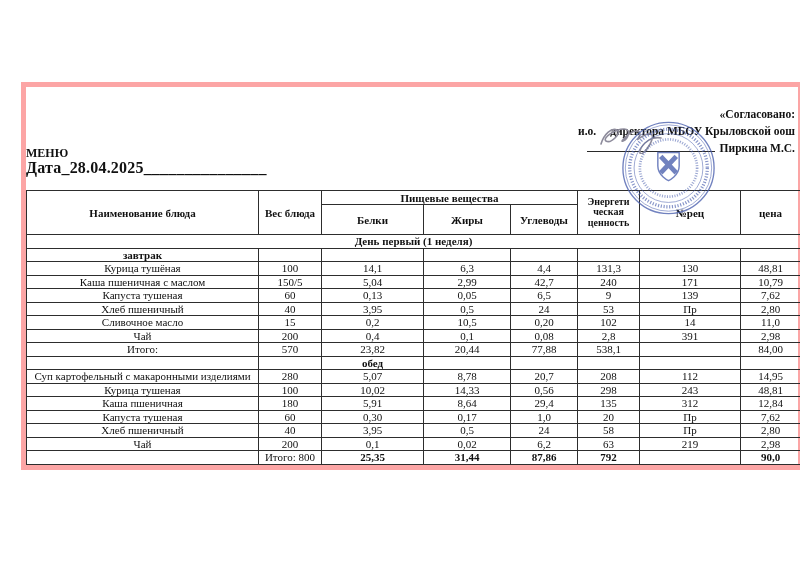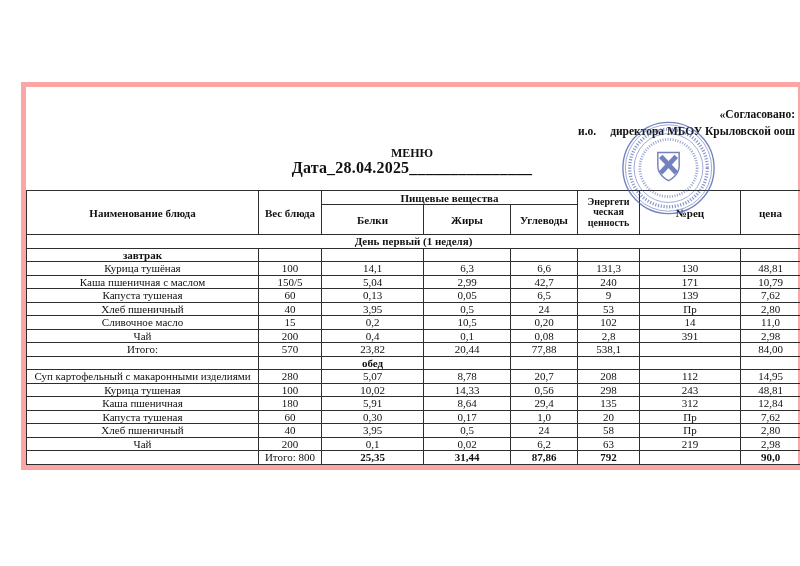--- a/index.html
+++ b/index.html
@@ -8,21 +8,21 @@
     font-family:"Liberation Serif","DejaVu Serif",serif; color:#111; overflow:hidden;
   }
   .frame { position:absolute; left:21px; top:82px; width:772px; border:5px solid #fca5a5; background:#fff; }
   .hdr { position:relative; height:103px; }
 
   .approve { position:absolute; top:19px; right:3px; text-align:right; font-weight:bold; font-size:11.5px; line-height:16.5px; white-space:nowrap; }
   .approve .gap { display:inline-block; width:14px; }
   .sigline { display:inline-block; width:128px; height:12px; border-bottom:1px solid #2a2a2a; position:relative; margin-right:5px; vertical-align:baseline; }
   .sig-svg { position:absolute; left:4px; top:-17px; width:108px; height:32px; }
 
-  .titles { position:absolute; left:0; width:100%; top:60px; text-align:center; font-weight:bold; font-size:12px; line-height:13.5px; }
+  .titles { position:absolute; left:0; width:100%; top:60px; font-weight:bold; font-size:12px; line-height:13.5px; }
   .titles .date-line { font-size:16px; letter-spacing:0.2px; }
 
   table.menu { width:100%; border-collapse:collapse; table-layout:fixed; font-size:11px; }
   .menu th, .menu td {
     border:1px solid #2d2d2d; text-align:center; vertical-align:middle;
     padding:0 1px; height:12.5px; line-height:12px; overflow:hidden;
   }
   .menu th { font-weight:bold; }
   .menu tr.hrow1 th { height:13px; }
   .menu tr.hrow2 th { height:29px; }
@@ -36,20 +36,27 @@
 
 <div class="page">
 
   <div class="frame">
 
     <div class="hdr">
 
       <div class="approve">
         <div>«Согласовано:</div>
         <div><span>и.о.</span><span class="gap"></span><span>директора МБОУ Крыловской оош</span></div>
+        <div>
+          <span class="sigline">
+            <svg class="sig-svg" viewBox="0 0 108 32">
+              <path d="M10,22 C13,12 21,5 26,8 C31,11 20,22 15,19 C11,16 24,7 33,7 C41,7 37,17 32,19 C28,21 38,10 45,9 C51,8 49,15 46,18 C52,13 59,10 61,13 C63,17 57,27 52,31 C48,34 47,28 54,21 C59,16 66,15 70,16" fill="none" stroke="#8e8c9c" stroke-width="1.6" stroke-linecap="round"></path>
+            </svg>
+          </span><span>Пиркина М.С.</span>
+        </div>
       </div>
 
       <div class="titles">
         <div>МЕНЮ</div>
         <div class="date-line">Дата_28.04.2025_______________</div>
       </div>
     </div>
 
     <table class="menu">
       <colgroup>
@@ -90,21 +97,21 @@
         <td></td>
             <td></td>
         <td></td>
       </tr>
 
       <tr>
         <td>Курица тушёная</td>
         <td>100</td>
         <td>14,1</td>
         <td>6,3</td>
-        <td>6,6</td>
+        <td>4,4</td>
         <td>131,3</td>
         <td>130</td>
         <td>48,81</td>
       </tr>
       <tr>
         <td>Каша пшеничная с маслом</td>
         <td>150/5</td>
         <td>5,04</td>
         <td>2,99</td>
         <td>42,7</td>

